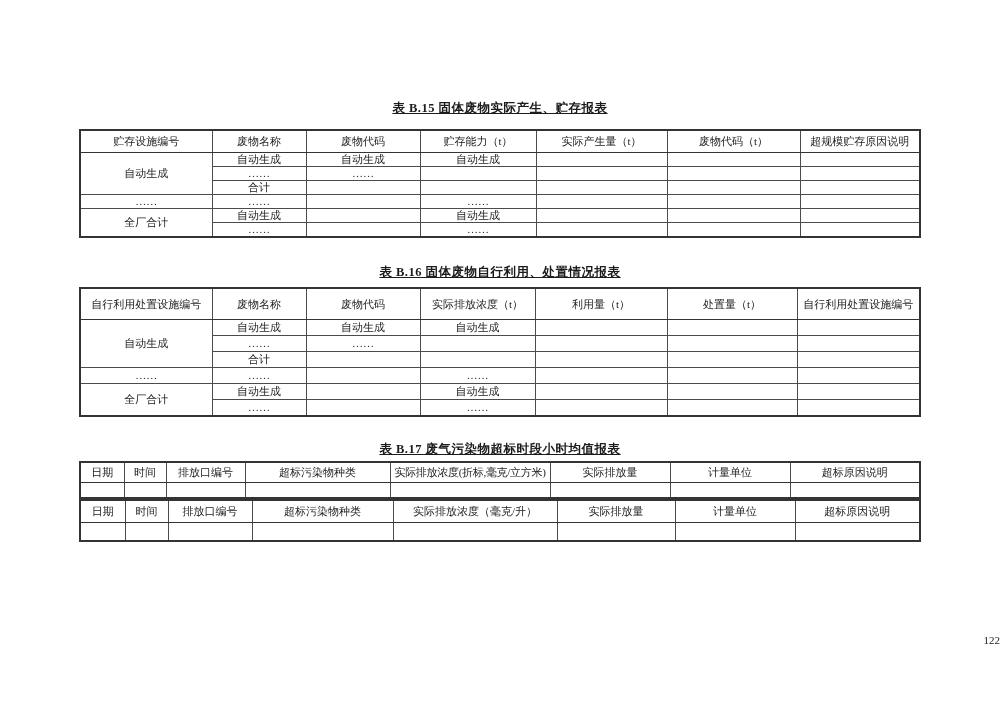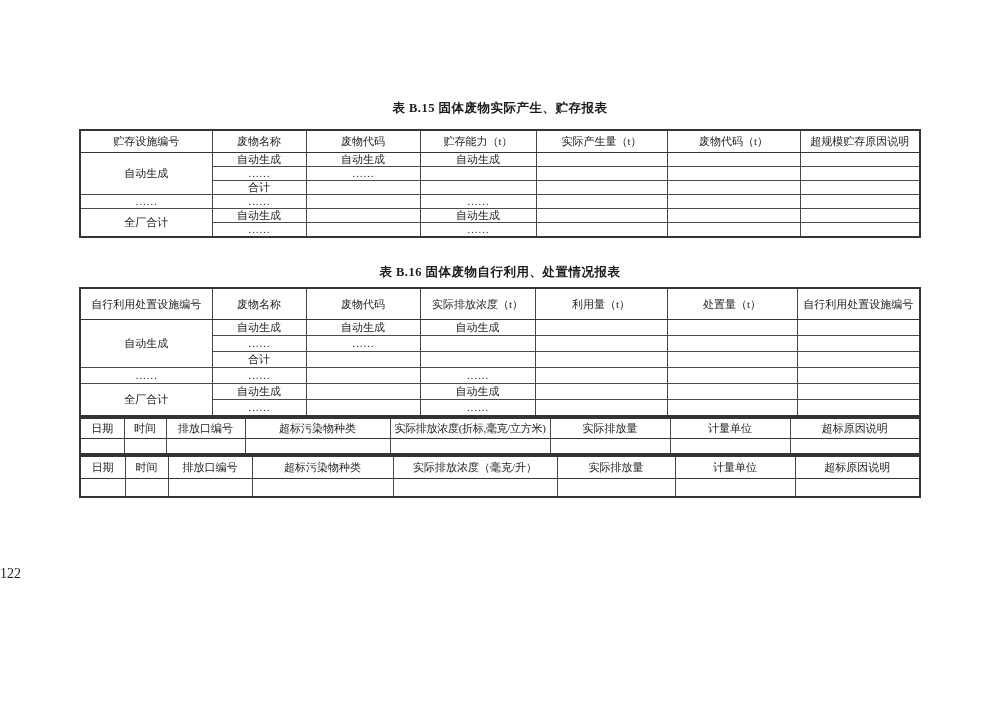--- a/index.html
+++ b/index.html
@@ -18,20 +18,21 @@
   }
   .content {
     padding-top: 101px;
   }
   .tbl-title {
     text-align: center;
     font-size: 12.5px;
     font-weight: bold;
     line-height: 15px;
     letter-spacing: 0.5px;
+    text-decoration: underline;
   }
   .tbl-title.t15 { margin-bottom: 13px; }
   .tbl-title.t16 { margin-top: 27px; margin-bottom: 7px; }
   .tbl-title.t17 { margin-top: 25px; margin-bottom: 4px; }
   .tbl-title.t18 { margin-top: 22px; margin-bottom: 7px; }
 
   table.doc-table {
     border-collapse: collapse;
     table-layout: fixed;
     width: 840px;
@@ -58,23 +59,23 @@
   .tbl-b15 td { height: 11px; line-height: 11px; }
   .tbl-b16 tr.head th { height: 28px; line-height: 13px; }
   .tbl-b16 td { height: 13px; line-height: 13px; }
   .tbl-b17 tr.head th { height: 17px; white-space: nowrap; }
   .tbl-b17 td { height: 12px; }
   .tbl-b18 tr.head th { height: 19px; white-space: nowrap; }
   .tbl-b18 td { height: 15px; }
   .tight { font-size: 10.3px; letter-spacing: -0.3px; }
 
   .page-number {
-    margin-top: 68px;
-    text-align: left;
-    font-size: 14px;
+    margin-top: 92px;
+    text-align: right;
+    font-size: 11px;
     color: #1c1c1c;
   }
 </style>
 </head>
 <body>
 
 <div class="page">
   <div class="content">
 
     <div class="tbl-title t15">表 B.15 固体废物实际产生、贮存报表</div>
@@ -220,20 +221,21 @@
           <td>……</td>
           <td></td>
           <td>……</td>
           <td></td>
           <td></td>
           <td></td>
         </tr>
       </tbody>
     </table>
 
+    <div class="tbl-title t17">表 B.17 废气污染物超标时段小时均值报表</div>
     <table class="doc-table tbl-b17">
       <colgroup>
         <col style="width:44px">
           <col style="width:42px">
           <col style="width:79px">
           <col style="width:145px">
         <col style="width:160px">
           <col style="width:120px">
           <col style="width:120px">
           <col style="width:130px">

